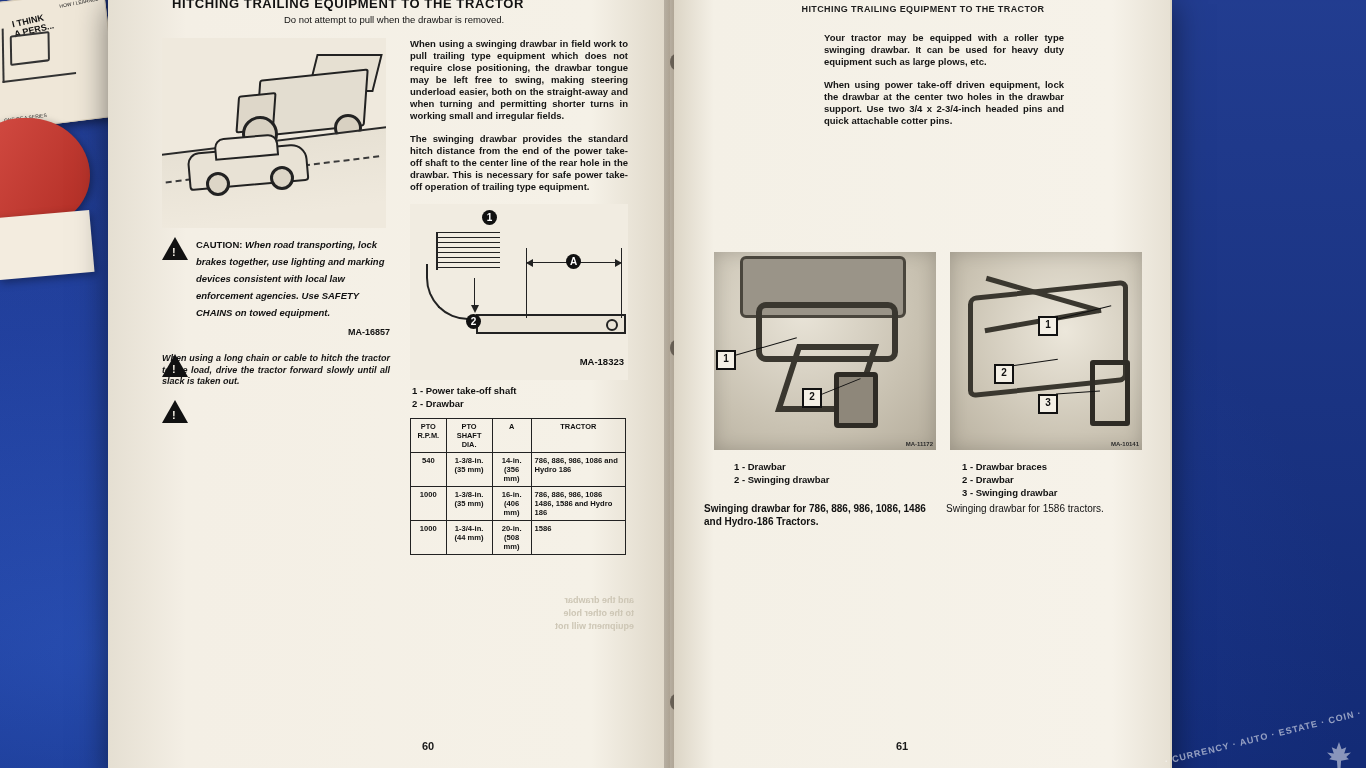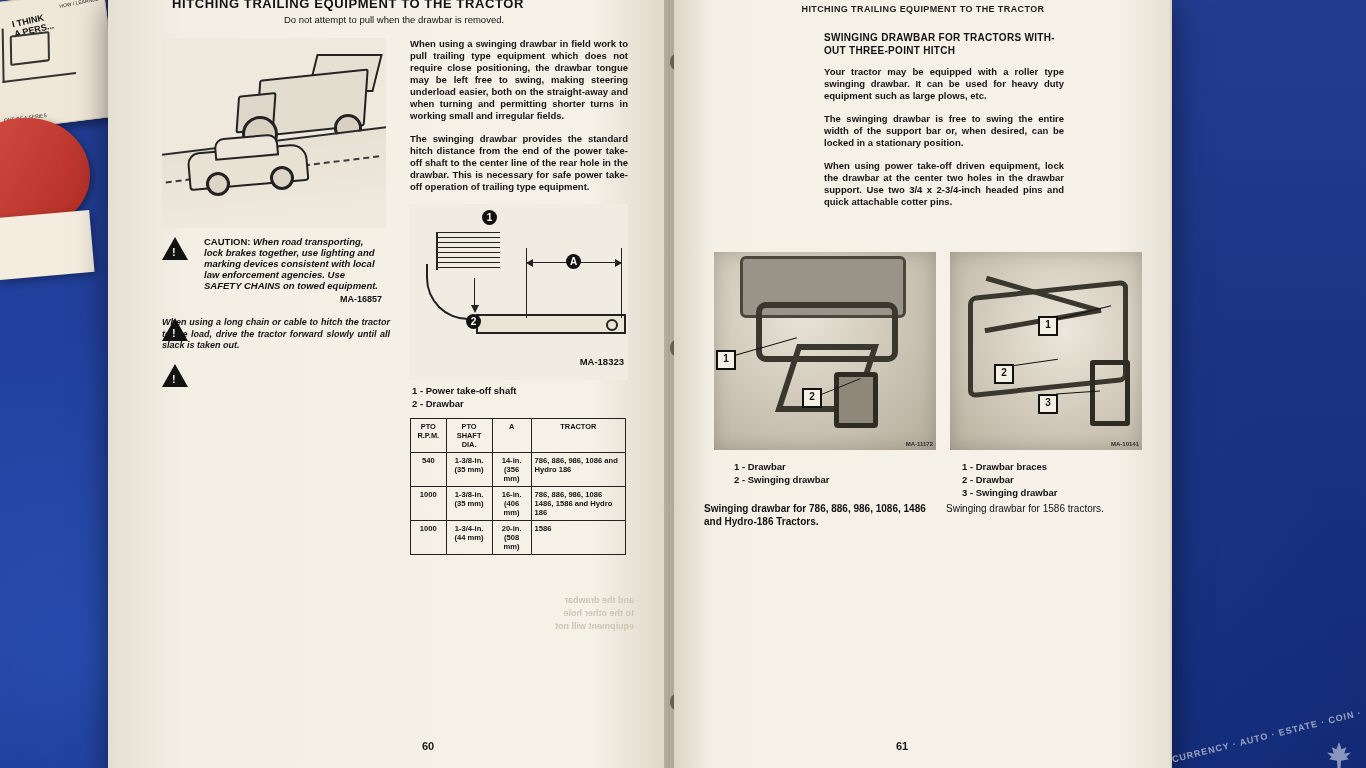--- a/index.html
+++ b/index.html
@@ -120,21 +120,21 @@
   .caution{position:relative;padding-left:34px;margin-bottom:12px;}
   .caution .tri{
     position:absolute;left:0;top:1px;width:0;height:0;
     border-left:13px solid transparent;border-right:13px solid transparent;
     border-bottom:23px solid #111;
   }
   .caution .tri:after{
     content:"!";position:absolute;left:-3px;top:9px;color:#f2ede2;
     font-size:11px;font-weight:bold;
   }
-  .caution p{font-size:9.5px;line-height:11px;margin:8px;font-weight:bold;font-style:italic;color:#111;}
+  .caution p{font-size:9.5px;line-height:17px;margin:0;font-weight:bold;font-style:italic;color:#111;}
   .cap-lead{font-style:normal;}
   .ma-ref{display:block;text-align:right;font-size:9px;font-weight:bold;font-style:normal;margin-top:3px;}
 
   
   .fig-road{
     position:absolute;left:10px;top:24px;width:224px;height:190px;
     background:#efe9dd;overflow:hidden;
   }
   .fig-road .road{
     position:absolute;left:-6px;bottom:12px;width:240px;height:74px;
@@ -456,23 +456,21 @@
   <div class="binding-dot" style="top:60px;"></div>
   <div class="binding-dot" style="top:346px;"></div>
   <div class="binding-dot" style="top:700px;"></div>
 
   <div class="page page-right">
     <div class="inner-right">
 
       <div class="hdr">HITCHING TRAILING EQUIPMENT TO THE TRACTOR</div>
 
       <div style="position:absolute;left:120px;top:38px;width:240px;">
-        <div class="sect-title">SWINGING DRAWBAR FOR TRACTORS WITH-OUT THREE-POINT HITCH</div>
         <p class="body">Your tractor may be equipped with a roller type swinging drawbar. It can be used for heavy duty equipment such as large plows, etc.</p>
-        <p class="body">The swinging drawbar is free to swing the entire width of the support bar or, when desired, can be locked in a stationary position.</p>
         <p class="body">When using power take-off driven equipment, lock the drawbar at the center two holes in the drawbar support. Use two 3/4 x 2-3/4-inch headed pins and quick attachable cotter pins.</p>
       </div>
 
       <div class="photo ph1">
         <div class="blockmass"></div>
         <div class="bar-a"></div>
         <div class="bar-b"></div>
         <div class="hitch"></div>
         <div class="ph-ref">MA-11172</div>
       </div>

